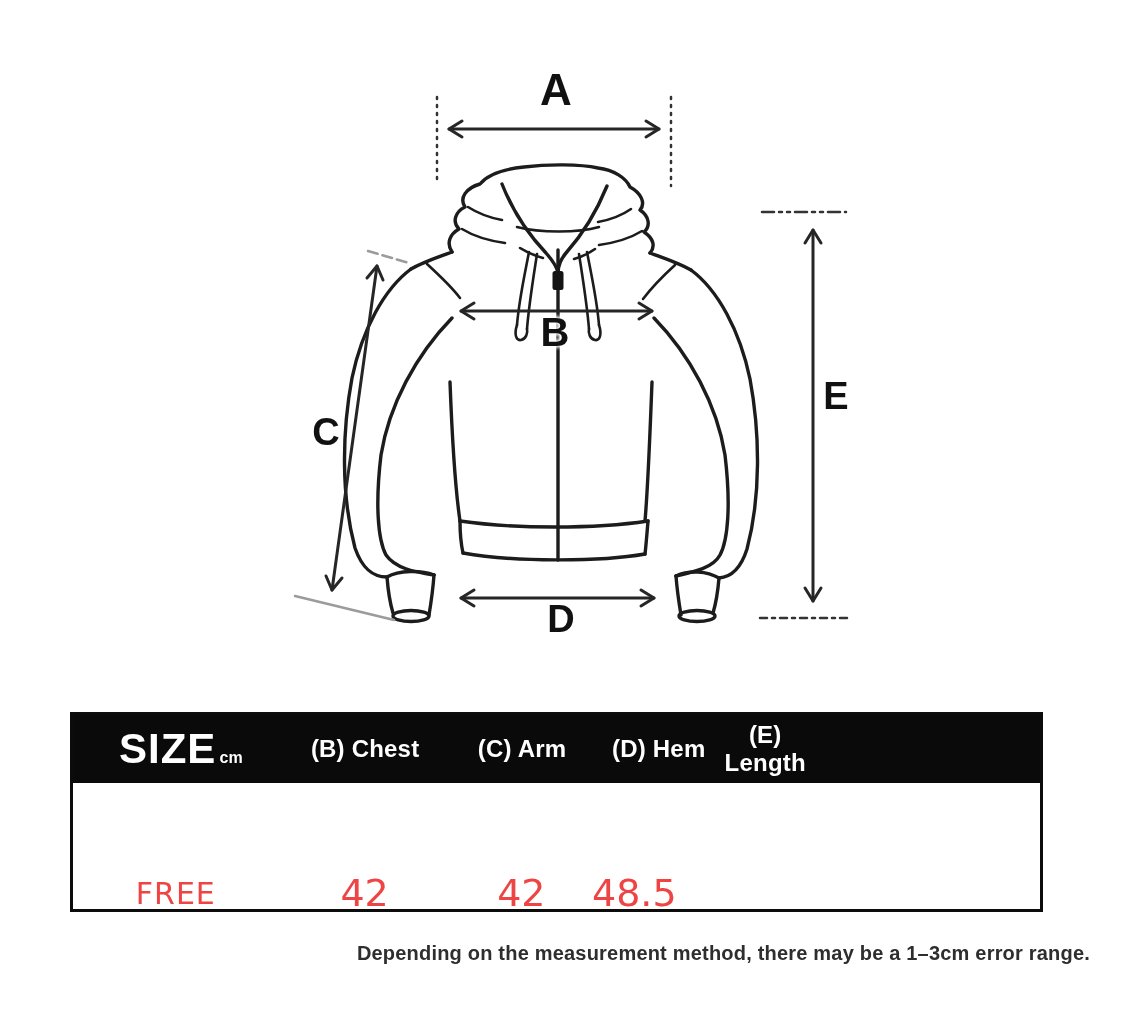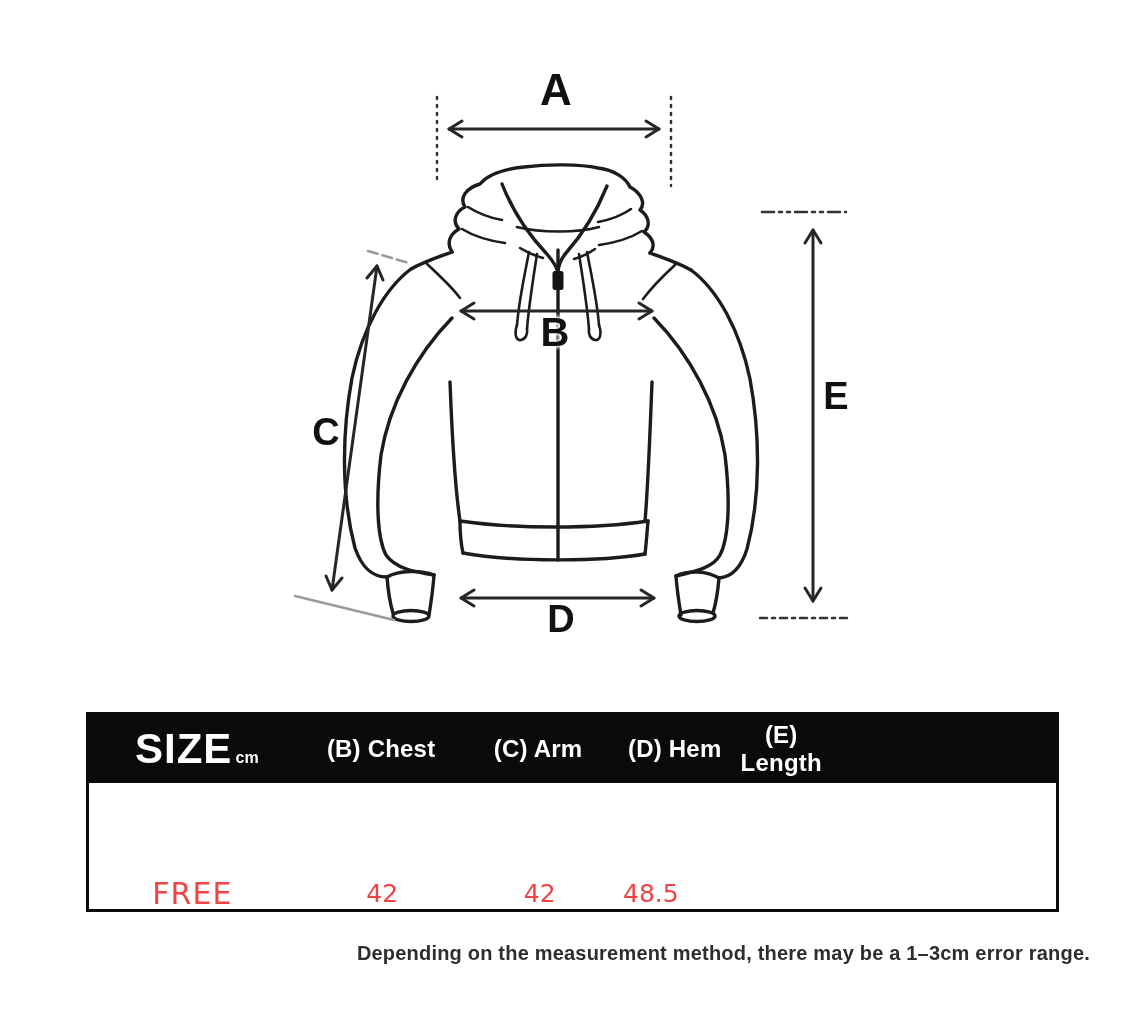--- a/index.html
+++ b/index.html
@@ -18,32 +18,32 @@
   .art .thin{stroke-width:2.6;}
   .art .fillshape{fill:#141414;stroke:none;}
   .measure-label{
     position:absolute;transform:translate(-50%,-50%);
     font-size:40px;font-weight:bold;color:#111;line-height:1;
     text-shadow:0 0 4px #fff,0 0 4px #fff,0 0 5px #fff;
     letter-spacing:0;
   }
   
   .size-table{
-    position:absolute;left:86px;top:712px;width:973px;height:200px;
+    position:absolute;left:70px;top:712px;width:973px;height:200px;
     border:3px solid #0c0c0c;box-sizing:border-box;background:#fff;
   }
   .thead,.trow{
     display:grid;grid-template-columns:208fr 174fr 143fr 133fr 131fr 184fr;
     align-items:center;
   }
   .thead{height:68px;background:#0a0a0a;color:#ffffff;}
   .trow{height:126px;color:#ef4444;margin-top:47px;}
   .th,.td{text-align:center;}
   .th{font-size:24px;font-weight:bold;letter-spacing:0.2px;}
-  .td{font-size:25px;font-family:"DejaVu Sans","Liberation Sans",sans-serif;}
+  .td{font-size:38px;font-family:"DejaVu Sans","Liberation Sans",sans-serif;}
   .th.last,.td.last{padding-right:52px;}
   .size-cell{display:flex;justify-content:center;align-items:baseline;padding-left:10px;}
   .size-word{font-size:42px;font-weight:bold;letter-spacing:1px;}
   .size-unit{font-size:16px;font-weight:bold;margin-left:3px;}
   .free-cell{font-size:30px;letter-spacing:1px;}
   
   .footer-note{
     position:absolute;left:0;top:942px;width:1090px;text-align:right;
     font-size:20px;font-weight:bold;color:#2e2e2e;letter-spacing:0.2px;
   }

